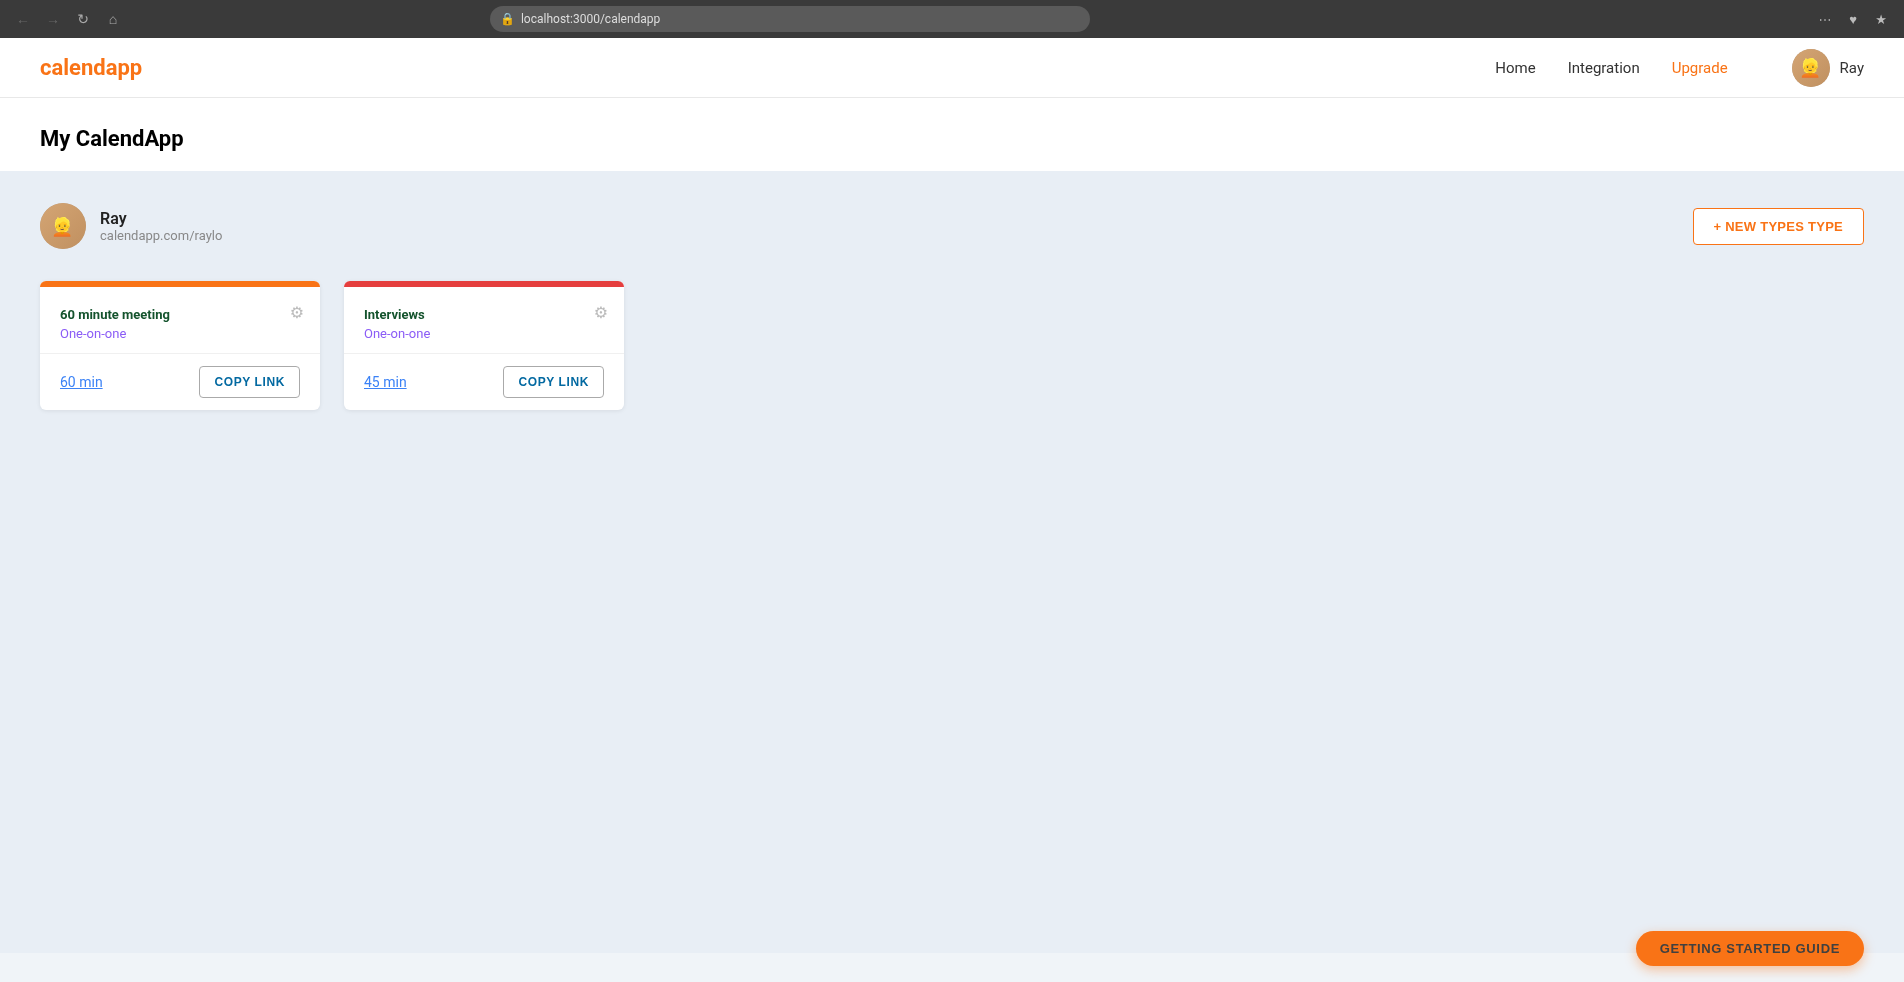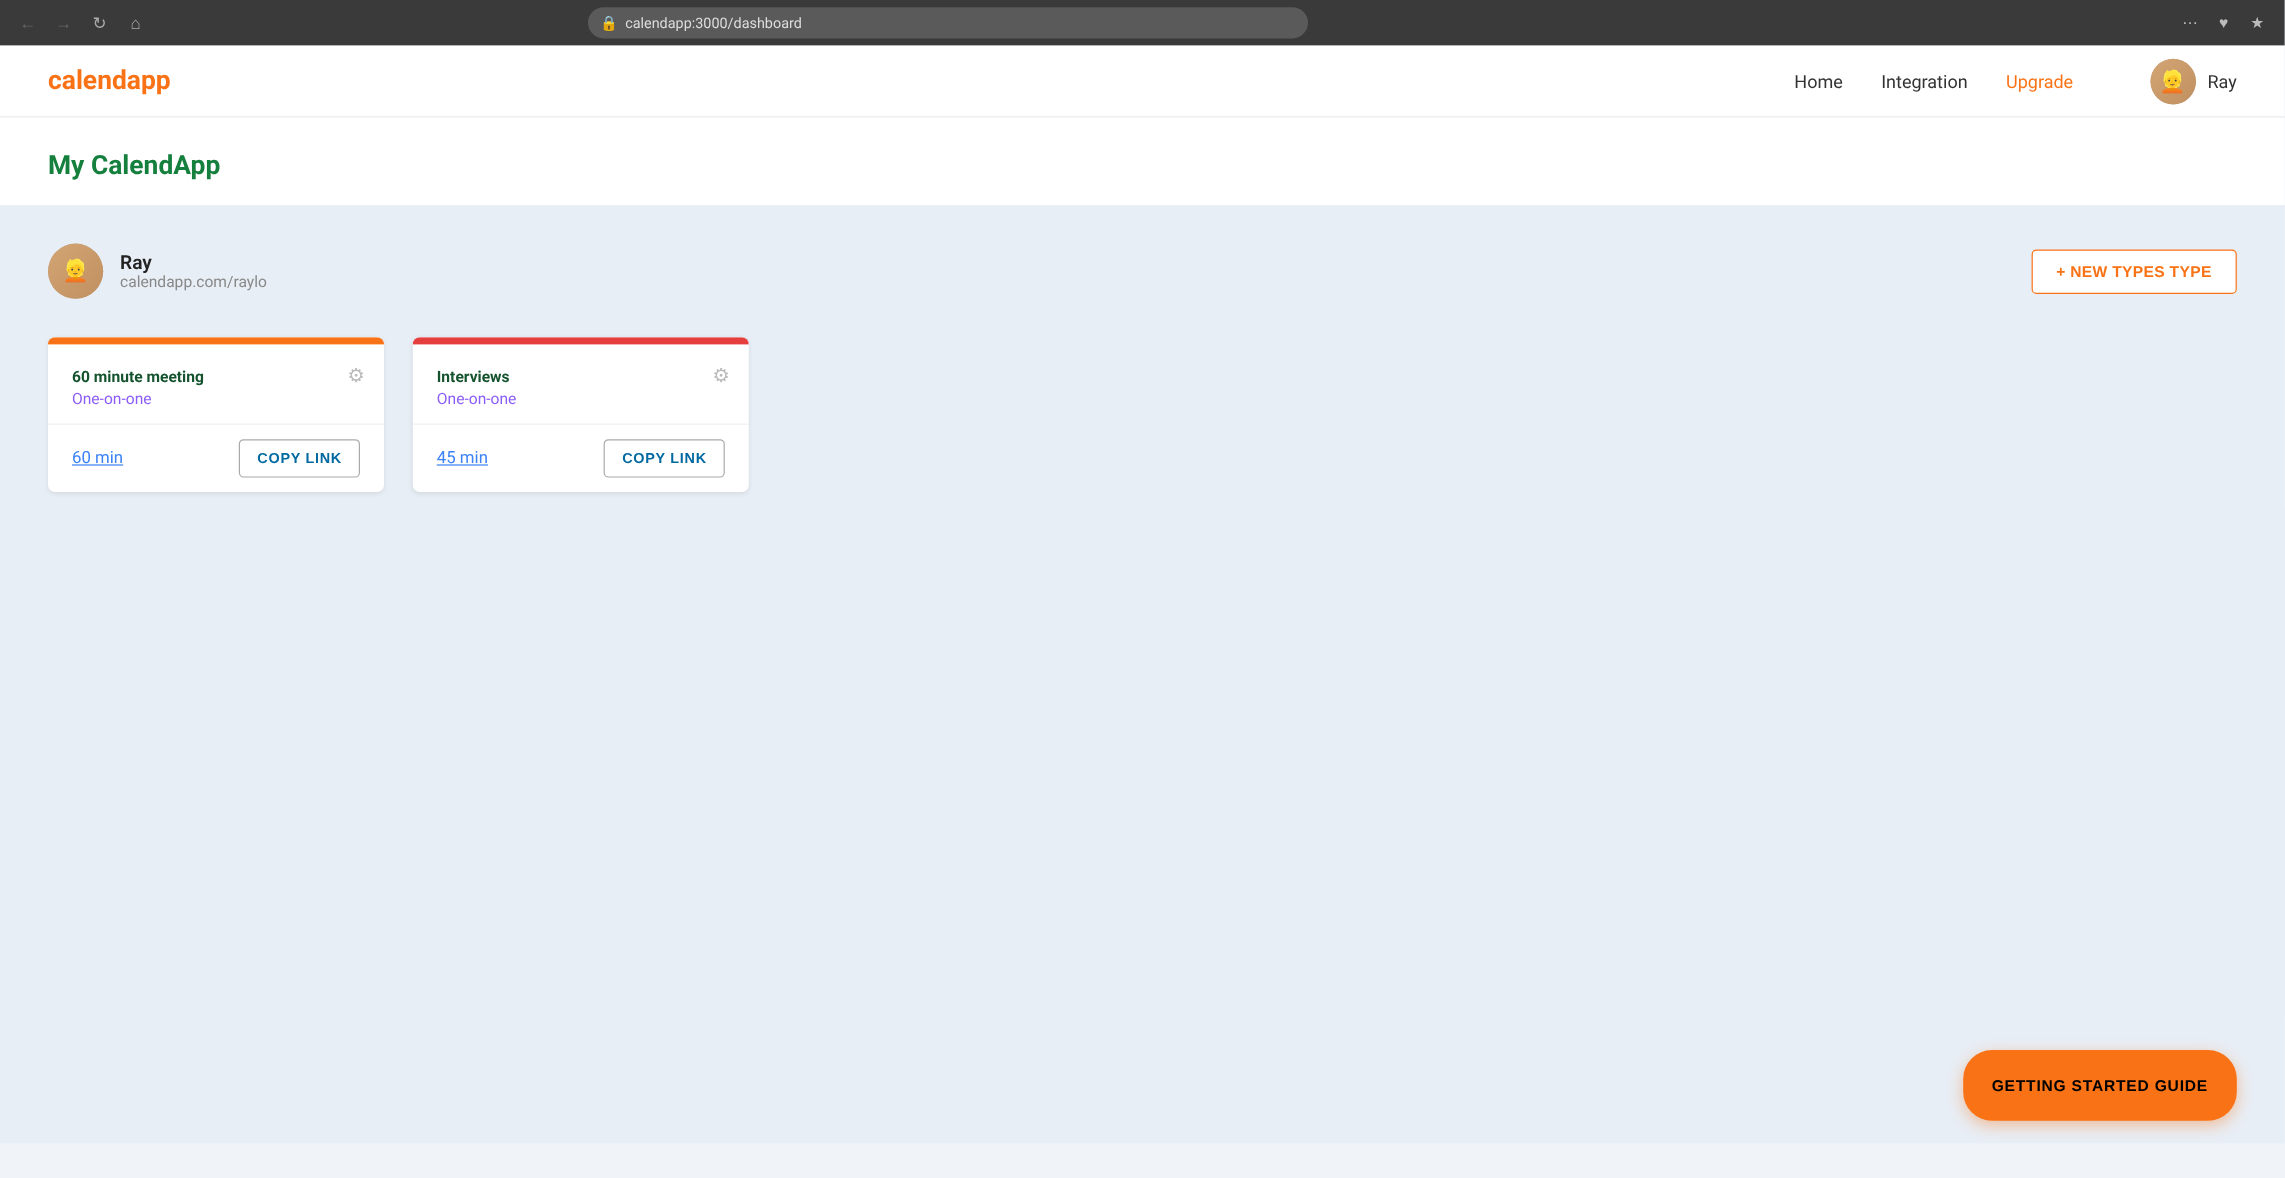--- a/index.html
+++ b/index.html
@@ -105,21 +105,21 @@
     .page-header-strip {
       background: #fff;
       padding: 28px 0 0 0;
     }
     .page-title-area {
       padding: 0 40px 20px 40px;
     }
     .page-title {
       font-size: 22px;
       font-weight: 700;
-      color: #15803d;
+      color: #000000;
     }
     .tabs {
       display: flex;
       padding: 0 40px;
       border-bottom: 1px solid #e0e0e0;
     }
     .tab {
       padding: 10px 0;
       margin-right: 32px;
       font-size: 13px;
@@ -251,27 +251,27 @@
       font-size: 12px;
       font-weight: 600;
       border-radius: 4px;
       cursor: pointer;
       letter-spacing: 0.05em;
     }
 
     
     .getting-started-btn {
       position: fixed;
-      bottom: 48px;
+      bottom: 16px;
       right: 40px;
       background: #f97316;
-      color: #000000;
+      color: #404040;
       border: none;
       border-radius: 24px;
-      padding: 22px 24px;
+      padding: 10px 24px;
       font-size: 13px;
       font-weight: 700;
       letter-spacing: 0.05em;
       cursor: pointer;
       box-shadow: 0 4px 12px rgba(249,115,22,0.4);
       text-transform: uppercase;
     }
 
     
     .avatar-face {
@@ -286,21 +286,21 @@
 </head>
 <body>
 
 <div class="browser-chrome">
   <button class="browser-nav-btn" disabled="">←</button>
   <button class="browser-nav-btn" disabled="">→</button>
   <button class="browser-nav-btn">↻</button>
   <button class="browser-nav-btn">⌂</button>
   <div class="browser-address-bar">
     <span>🔒</span>
-    <span>calendapp:3000/dashboard</span>
+    <span>localhost:3000/calendapp</span>
   </div>
   <div class="browser-right-icons">
     <div class="browser-icon-btn">⋯</div>
     <div class="browser-icon-btn">♥</div>
     <div class="browser-icon-btn">★</div>
   </div>
 </div>
 
 <header class="app-header">
   <a class="logo">

